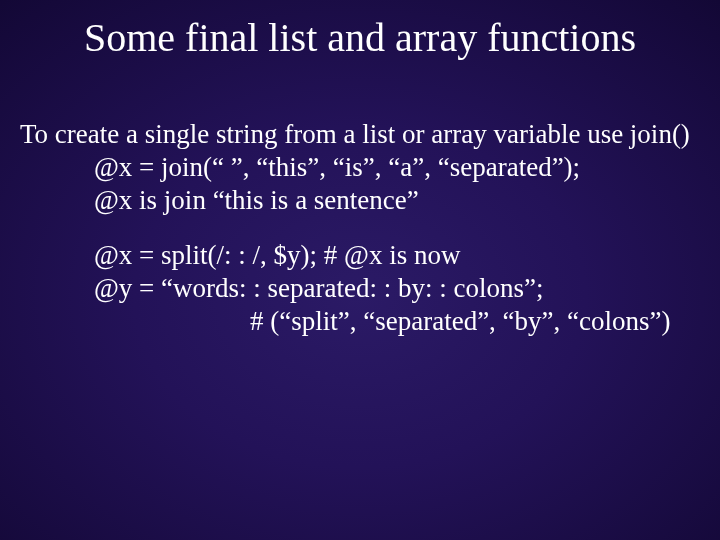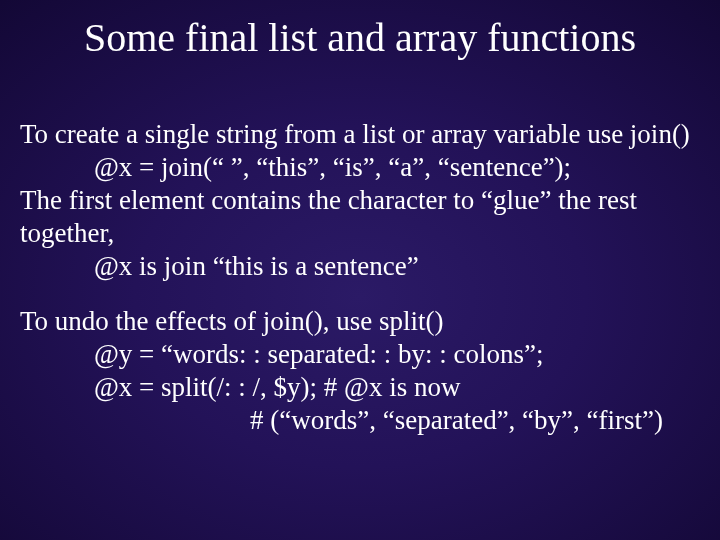--- a/index.html
+++ b/index.html
@@ -62,27 +62,25 @@
 <body>
 
 <div class="slide">
 
   <div class="title">Some final list and array functions</div>
 
   <div class="body">
 
     <div class="block">
       <div>To create a single string from a list or array variable use join()</div>
-      <div class="indent">@x = join(“ ”, “this”, “is”, “a”, “sentence”);</div>
-      <div>The first element contains the character to “glue” the rest together,</div>
+      <div class="indent">@x = join(“ ”, “this”, “is”, “a”, “separated”);</div>
       <div class="indent">@x is join “this is a sentence”</div>
     </div>
 
 
     <div class="block">
-      <div>To undo the effects of join(), use split()</div>
+      <div class="indent">@x = split(/: : /, $y); # @x is now</div>
       <div class="indent">@y = “words: : separated: : by: : colons”;</div>
-      <div class="indent">@x = split(/: : /, $y); # @x is now</div>
-      <div class="indent2"># (“words”, “separated”, “by”, “first”)</div>
+      <div class="indent2"># (“split”, “separated”, “by”, “colons”)</div>
     </div>
 
   </div>
 </div>
 
 </body></html>

